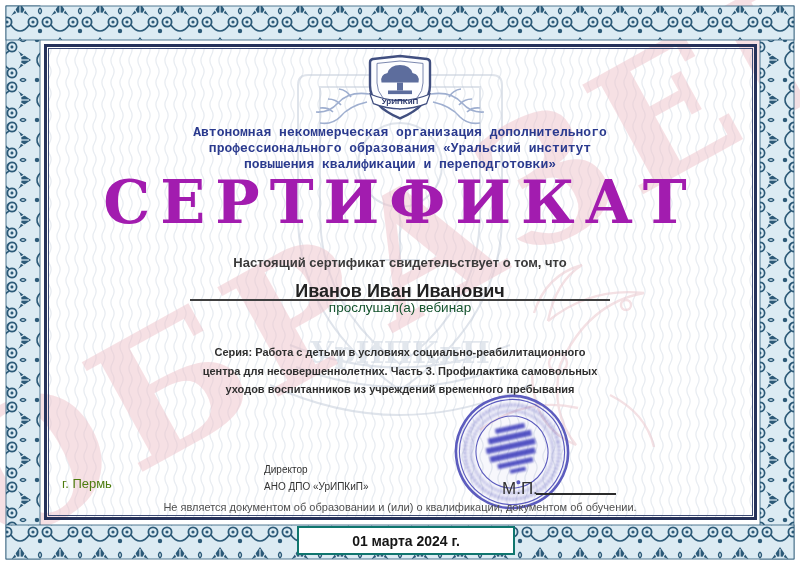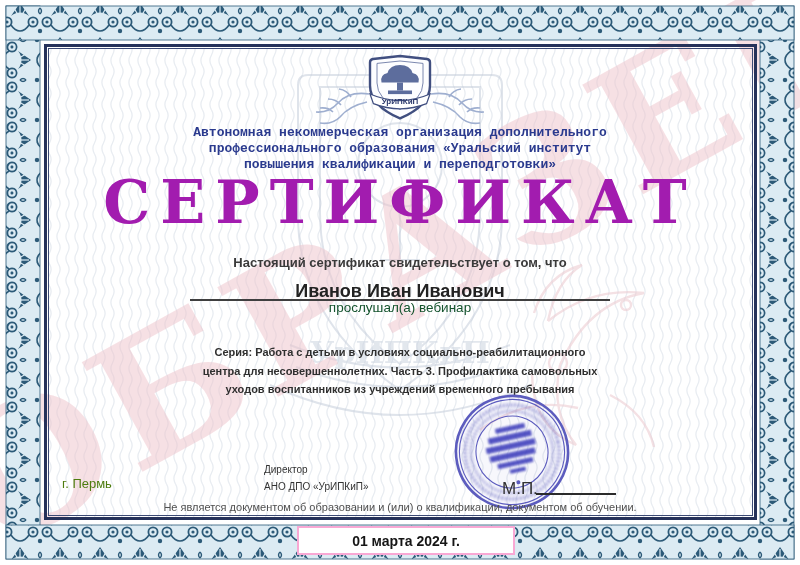--- a/index.html
+++ b/index.html
@@ -43,21 +43,21 @@
   .mp { position:absolute; left:502px; top:479px; font-size:17px; color:#333; }
   .sig-line { position:absolute; left:536px; top:493px; width:80px;
     border-top:2px solid #2b2b2b; }
   .disclaimer { position:absolute; top:501px; left:0; right:0; text-align:center;
     font-size:11px; color:#4f4f4f; }
   .border-orn { left:0; top:0; z-index:4; pointer-events:none; }
   .frame { position:absolute; left:44px; top:44px; width:707px; height:470px;
     border:3px solid #26325a; z-index:4; pointer-events:none; }
   .frame-inner { position:absolute; inset:1px; border:1px solid #3c4a74; }
   .date-box { position:absolute; left:297px; top:526px; width:214px; height:25px;
-    background:#ffffff; border:2px solid #f9a8d4; z-index:5;
+    background:#ffffff; border:2px solid #0f766e; z-index:5;
     display:flex; align-items:center; justify-content:center;
     font-size:14px; font-weight:bold; color:#151515; }
 </style>
 </head>
 <body>
 
 <div class="page">
 
   <svg class="layer bg-waves" width="800" height="565">
     <defs>

